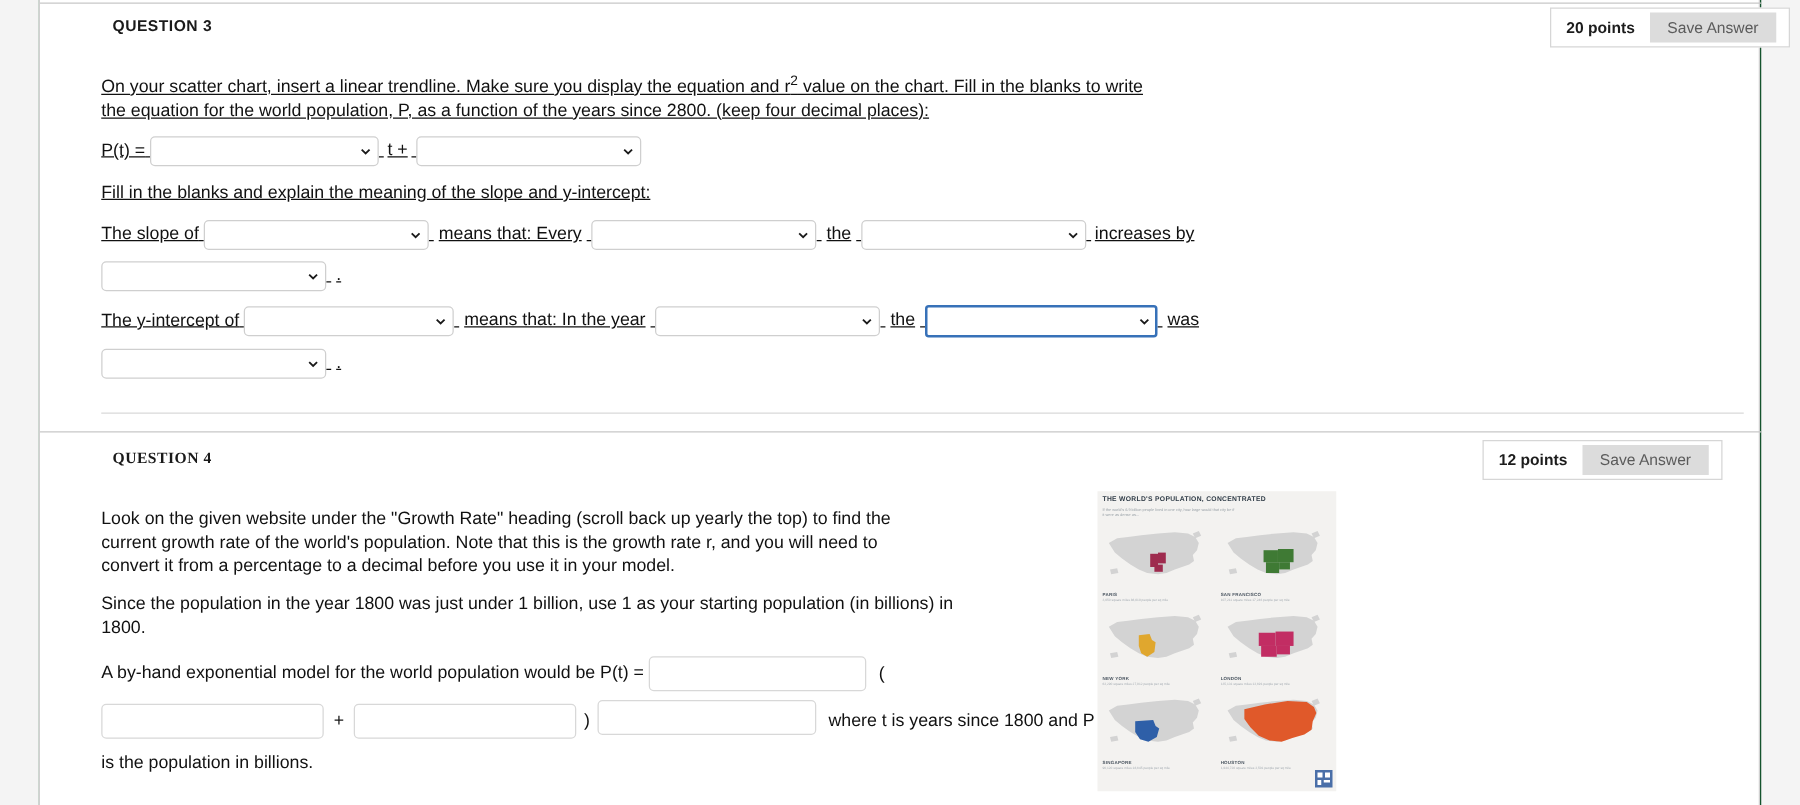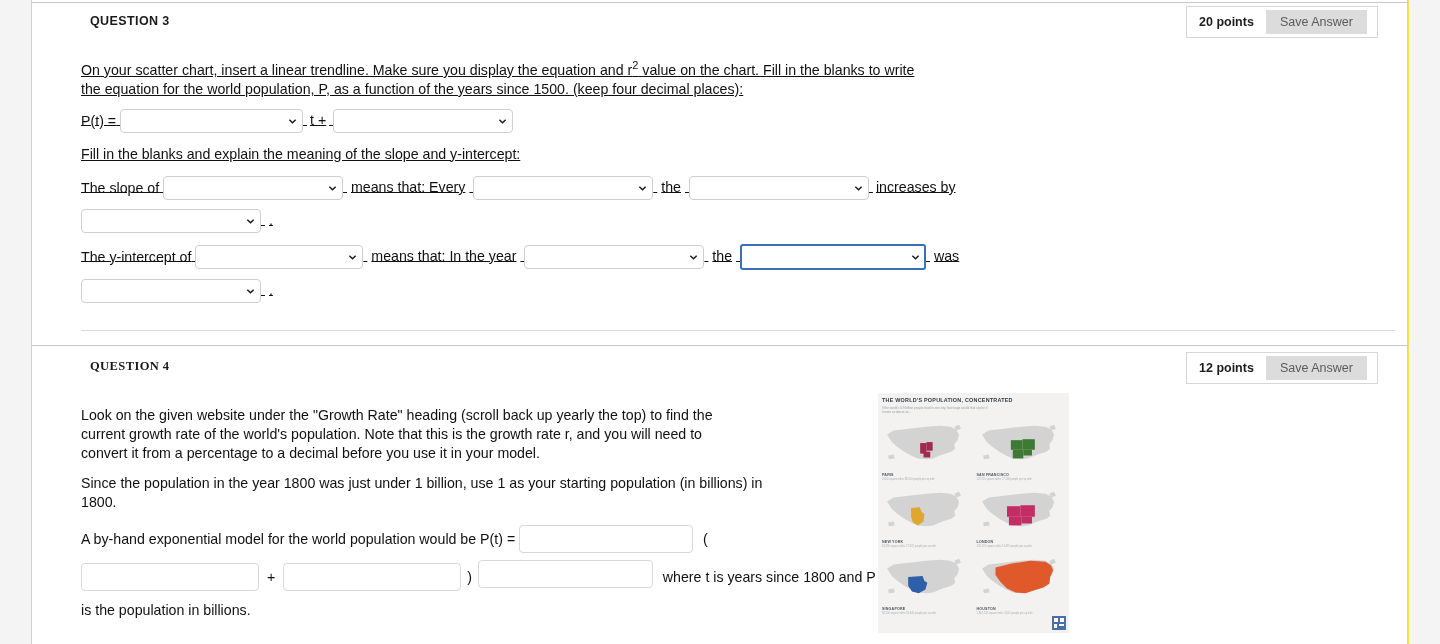--- a/index.html
+++ b/index.html
@@ -6,21 +6,21 @@
   html, body {
     margin: 0; padding: 0;
     width: 1440px; height: 644px;
     background: #f4f4f4;
     font-family: "Liberation Sans", sans-serif;
     overflow: hidden;
   }
   .page {
     position: relative;
     width: 1440px; height: 644px;
-    background: #fde047;
+    background: #14532d;
   }
   
   .content-col {
     position: absolute;
     left: 31px; top: 0;
     width: 1377px; height: 644px;
     background: #ffffff;
     border-left: 1px solid #d0d0d0;
     border-right: 1px solid #d0d0d0;
   }
@@ -181,30 +181,30 @@
 <div class="page">
   <div class="gutter-left"></div>
   <div class="gutter-right"></div>
 
   <div class="content-col">
 
     <div class="q-top-rule" style="top:2px;"></div>
 
     <div class="q-header" style="left:58px; top:14px;">QUESTION 3</div>
 
-    <div class="points-box" style="left:1154px; top:6px;">
+    <div class="points-box" style="left:1208px; top:6px;">
       <span class="points-label">20 points</span>
       <button class="save-btn">Save Answer</button>
     </div>
 
     <div class="q-body" style="left:49px; top:56px; width:1010px;text-decoration:underline;">
 
       <div class="para">
         <span>On your scatter chart, insert a linear trendline.  Make sure you display the equation and r</span><sup style="font-size:11px;">2</sup><span> value on the chart.  Fill in the blanks to write</span><br>
-        <span>the equation for the world population, P, as a function of the years since 1500.  (keep four decimal places):</span>
+        <span>the equation for the world population, P, as a function of the years since 2800.  (keep four decimal places):</span>
       </div>
 
       <div style="margin-top:10px; white-space:nowrap;">
         <span class="inline-txt">P(t) =</span>
         <span class="dd-wrap">
           <select class="dd" style="width:183px;"></select>
           <svg class="chev" viewBox="0 0 10 10">
               <path d="M1.5 3.5 L5 7 L8.5 3.5" fill="none" stroke="currentColor" stroke-width="1.6"></path>
             </svg>
         </span>

